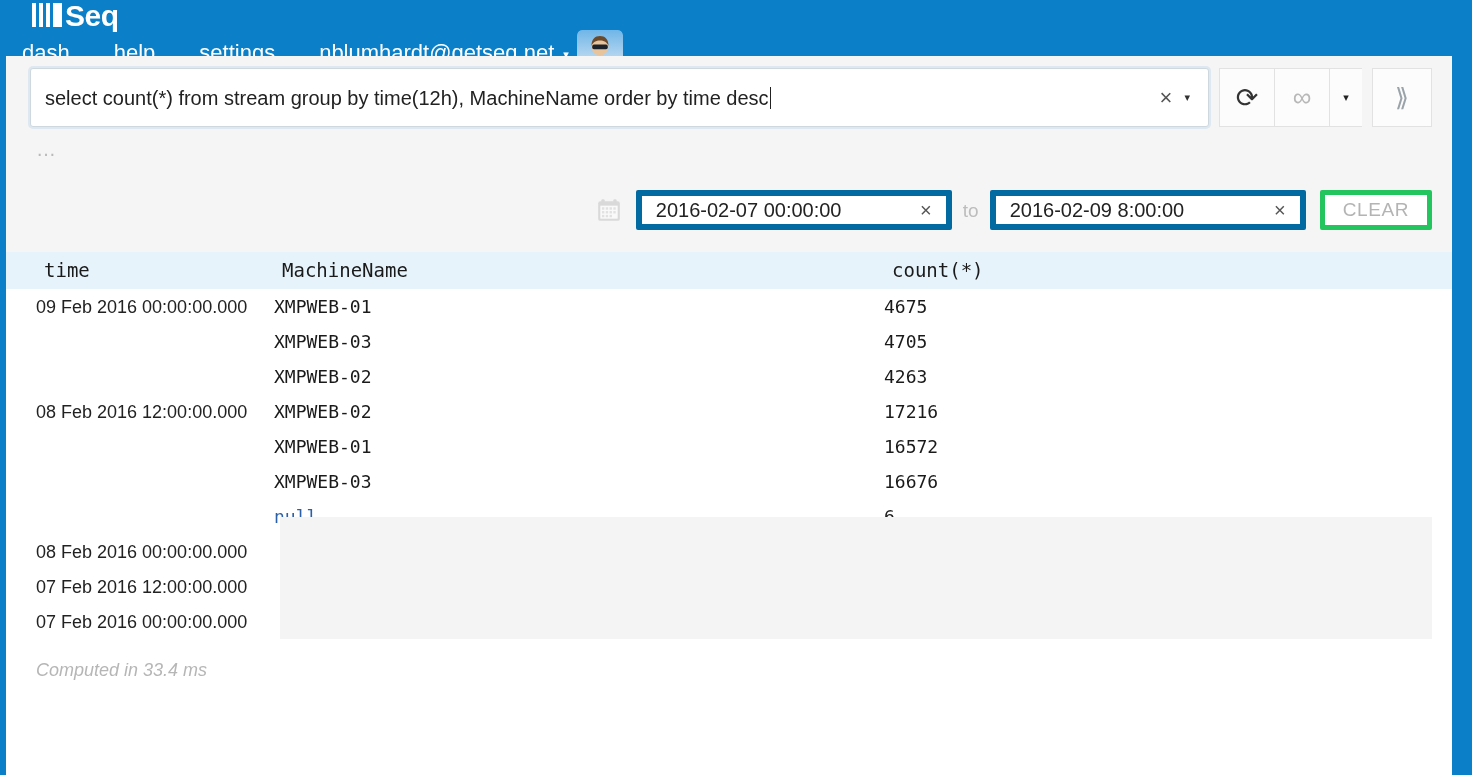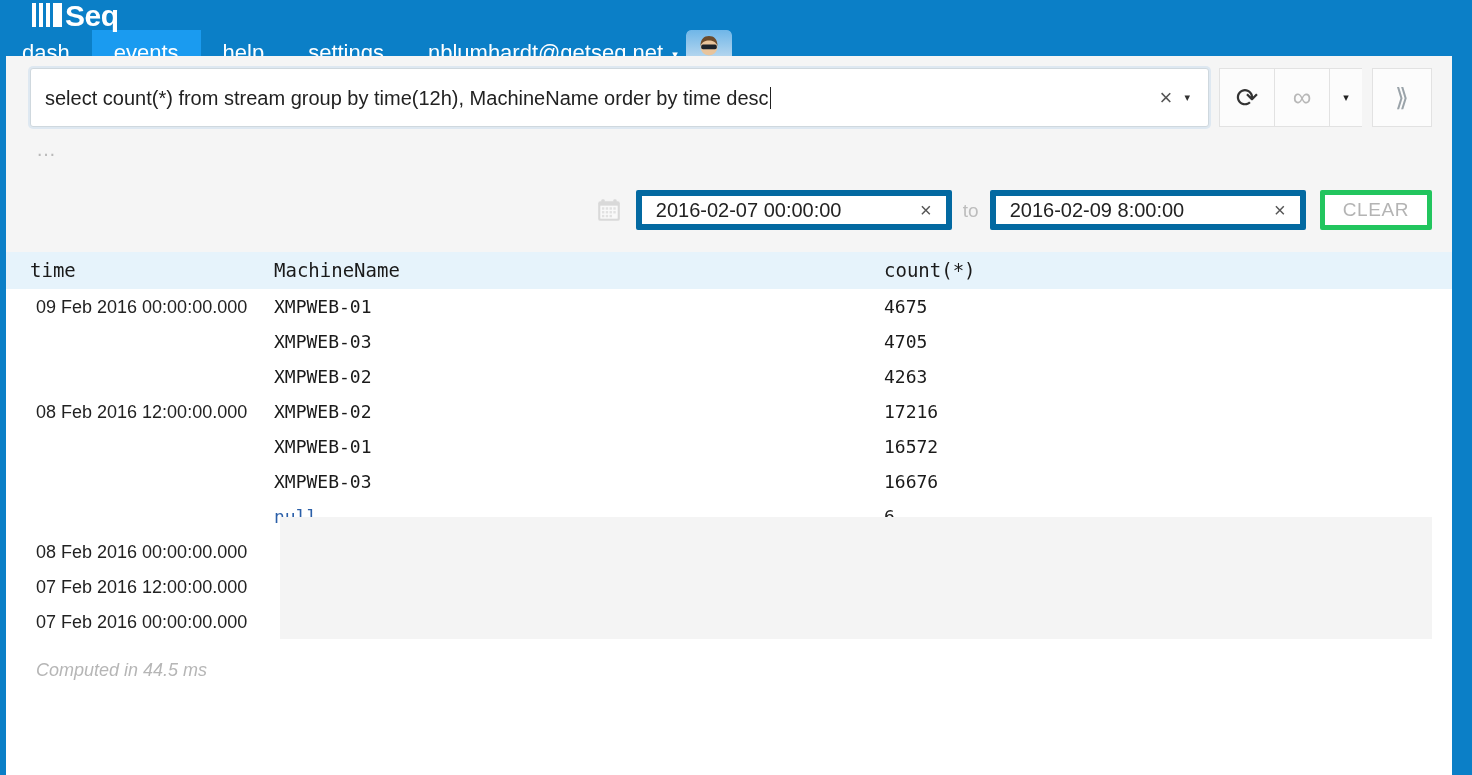--- a/index.html
+++ b/index.html
@@ -274,21 +274,21 @@
     height: 37px;
     display: flex;
     align-items: center;
   }
   .th {
     font-family: "DejaVu Sans Mono", monospace;
     font-size: 19px;
     color: #1a1a1a;
     line-height: 1;
   }
-  .col-time   { width: 260px; padding-left: 24px; flex: 0 0 260px; }
+  .col-time   { width: 260px; padding-left: 30px; flex: 0 0 260px; margin-left: 8px; }
   .col-name   { width: 610px; padding-left: 8px;  flex: 0 0 610px; }
   .col-count  { flex: 1 1 auto; padding-left: 8px; }
 
   .trow {
     height: 35px;
     display: flex;
     align-items: center;
   }
   .td-time {
     width: 260px; flex: 0 0 260px;
@@ -347,21 +347,20 @@
           <i></i>
           <i></i>
       </span>
       <span class="brand-text">Seq</span>
     </div>
 
     <div class="nav-spacer"></div>
 
     <div class="nav-right">
       <div class="nav-item">dash</div>
-      <div class="nav-item active">events</div>
       <div class="nav-item">help</div>
       <div class="nav-item">settings</div>
 
       <div class="nav-user">
         <span>nblumhardt@getseq.net</span>
         <span class="caret">▾</span>
       </div>
 
       <div class="avatar-wrap">
         <svg class="avatar" viewBox="0 0 46 46">
@@ -508,17 +507,17 @@
             <div class="td-name"></div>
             <div class="td-count"></div>
           </div>
           <div class="trow empty">
             <div class="td-time">07 Feb 2016 00:00:00.000</div>
             <div class="td-name"></div>
             <div class="td-count"></div>
           </div>
         </div>
 
-      <div class="footer-note">Computed in 44.5 ms</div>
+      <div class="footer-note">Computed in 33.4 ms</div>
     </div>
 
   </div>
 </div>
 
 </body></html>

